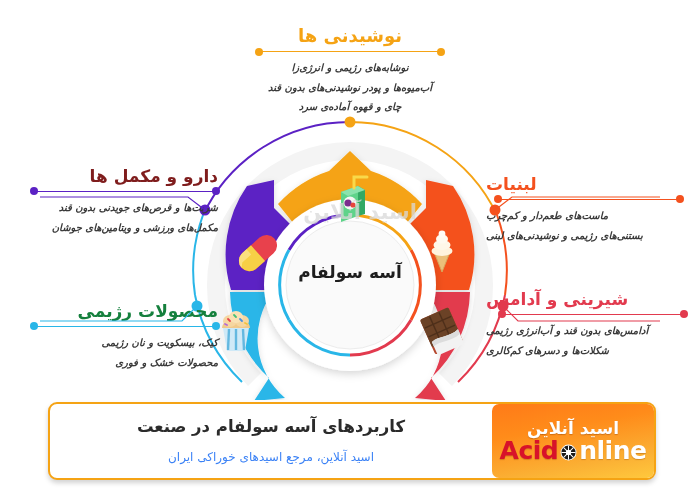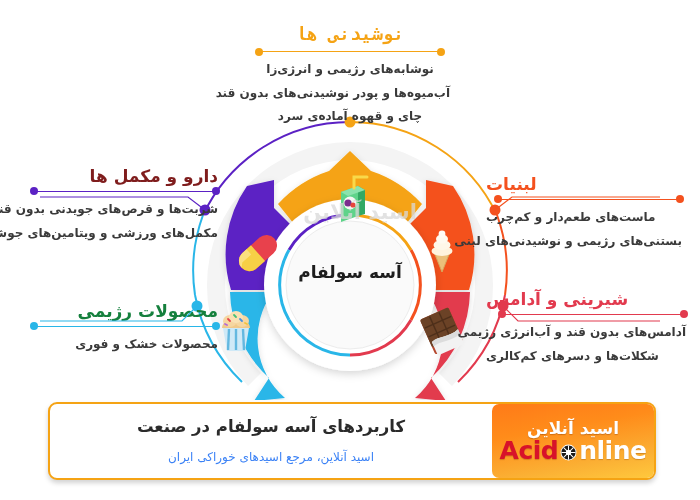--- a/index.html
+++ b/index.html
@@ -30,25 +30,25 @@
   
   .callout{position:absolute;}
   .callout .title{
     font-size:17px;font-weight:bold;line-height:1.1;white-space:nowrap;
   }
   .callout .rule{height:1.6px;margin:5px 0 6px;position:relative;}
   .callout .rule::before,.callout .rule::after{
     content:"";position:absolute;top:50%;width:8px;height:8px;border-radius:50%;
     transform:translateY(-50%);background:inherit;
   }
-  .callout .lines{font-size:12px;font-weight:bold;color:#3a3a3a;line-height:1.95;white-space:nowrap;}
+  .callout .lines{font-size:10px;font-weight:bold;color:#3a3a3a;line-height:1.95;white-space:nowrap;font-style:italic;}
 
   
   #c-drinks{left:250px;top:26px;width:200px;text-align:center;}
-  #c-drinks .title{color:#F5A314;font-size:18px;font-family:Liberation Mono, monospace;}
+  #c-drinks .title{color:#F5A314;font-size:18px;}
   #c-drinks .rule{background:#F5A314;width:186px;margin-left:auto;margin-right:auto;}
   #c-drinks .rule::before{left:-2px;}
   #c-drinks .rule::after{right:-2px;}
 
   
   #c-pharma{left:22px;top:128px;width:196px;text-align:right;}
   #c-pharma .title{color:#7f1d1d;margin-top:39px;}
   #c-pharma .rule{background:#5B21C4;width:186px;margin-left:0;}
   #c-pharma .rule::before{left:-2px;}
   #c-pharma .rule::after{right:-2px;}
@@ -263,20 +263,21 @@
     <div class="lines">
       <div>شربت‌ها و قرص‌های جویدنی بدون قند</div>
       <div>مکمل‌های ورزشی و ویتامین‌های جوشان</div>
     </div>
   </div>
 
   <div class="callout" id="c-diet">
     <div class="title">محصولات رژیمی</div>
     <div class="rule"></div>
     <div class="lines">
+      <div>کیک، بیسکویت و نان رژیمی</div>
       <div>محصولات خشک و فوری</div>
     </div>
   </div>
 
   <div class="callout" id="c-dairy">
     <div class="title">لبنیات</div>
     <div class="rule"></div>
     <div class="lines">
       <div>ماست‌های طعم‌دار و کم‌چرب</div>
       <div>بستنی‌های رژیمی و نوشیدنی‌های لبنی</div>

